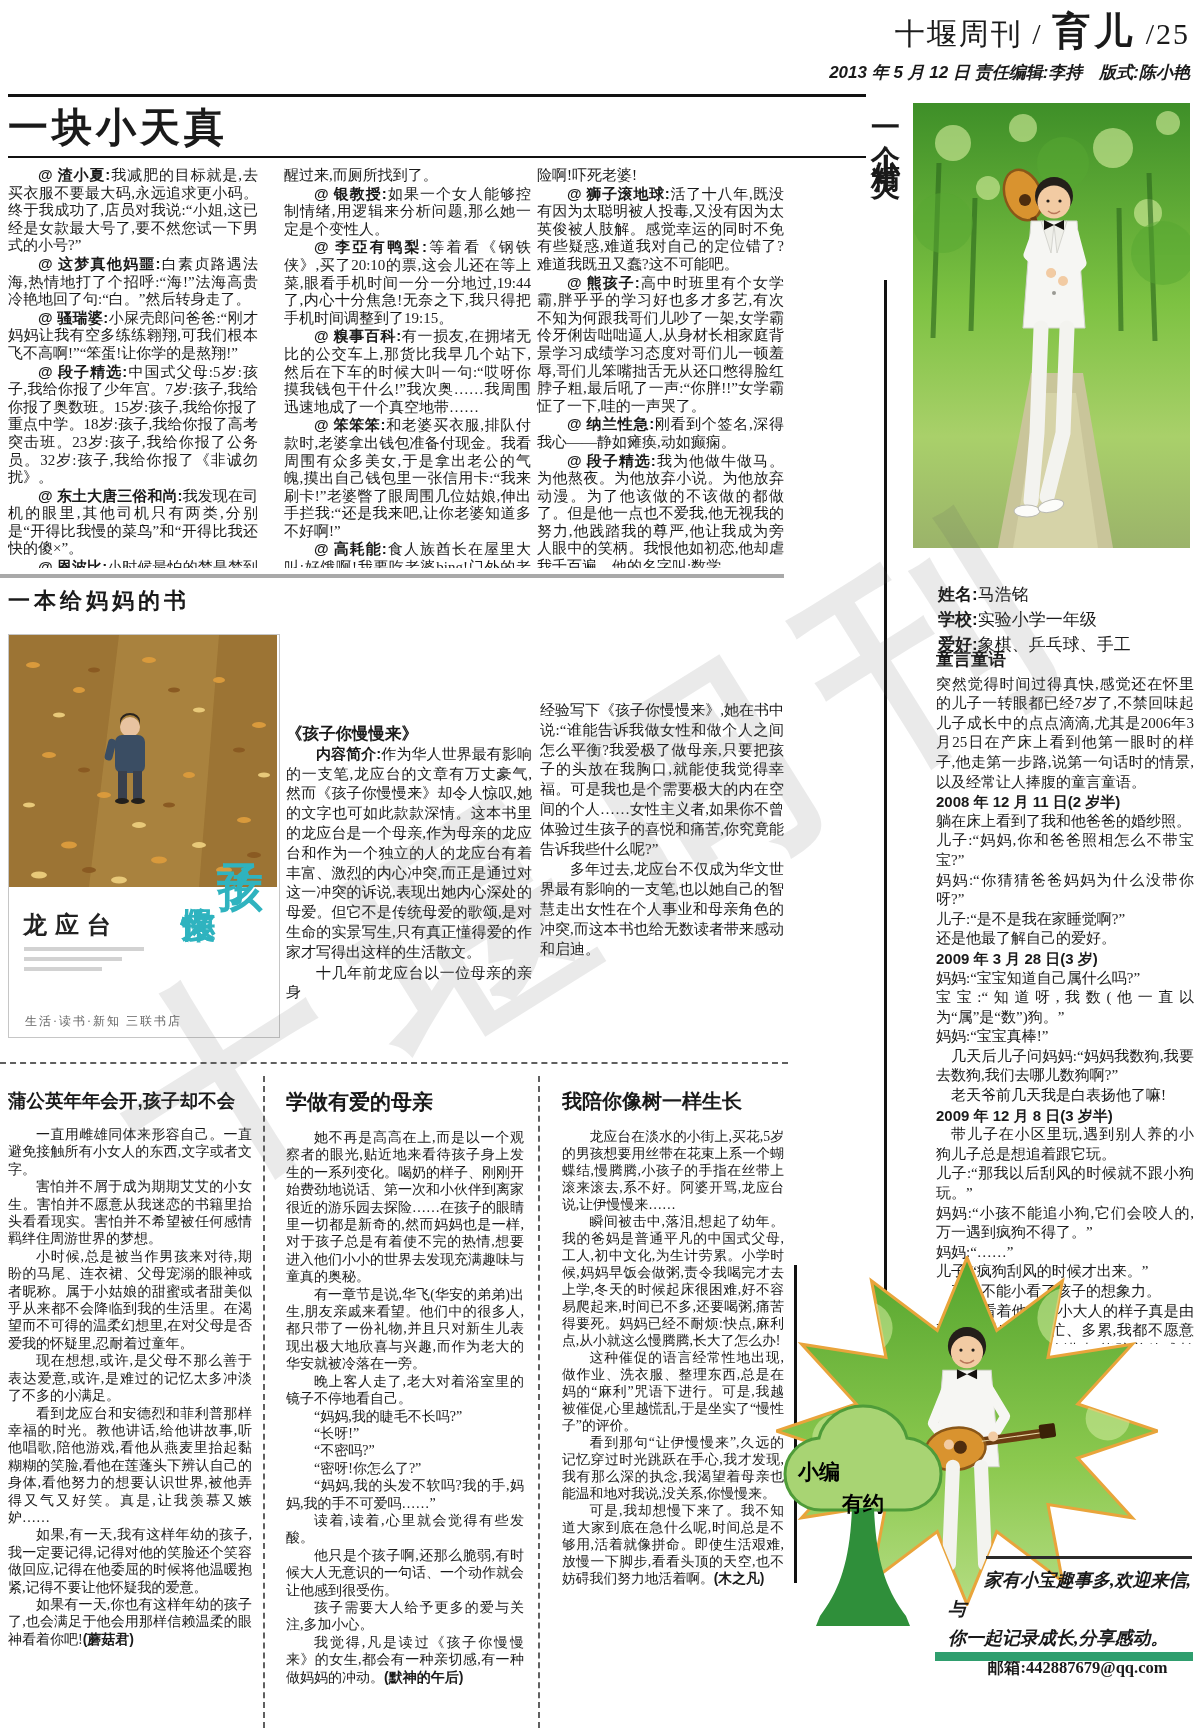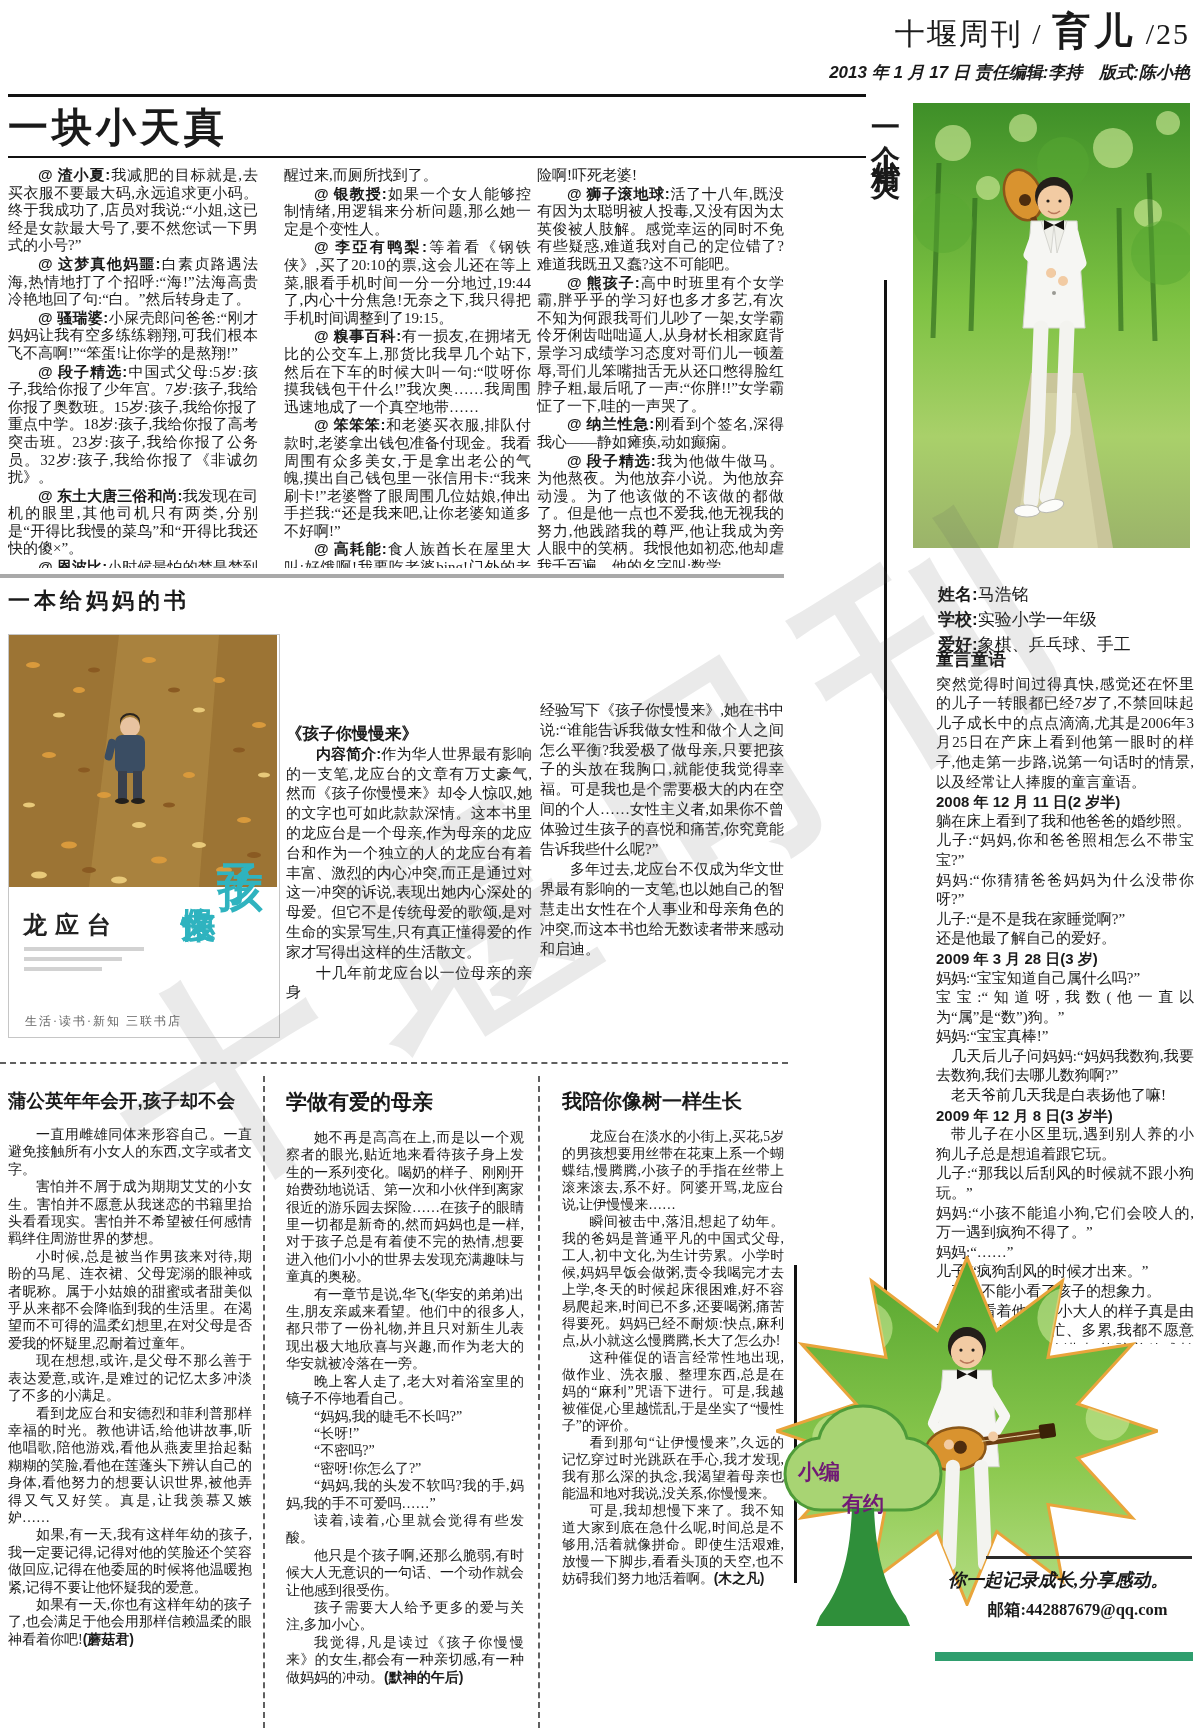--- a/index.html
+++ b/index.html
@@ -44,21 +44,21 @@
   .info{position:absolute;left:938px;top:558px;width:256px;font-size:17px;line-height:25px;margin-top:24px;}
   .info p{margin:0;}
   .ilabel{font-family:"Liberation Sans","DejaVu Sans",sans-serif;font-weight:700;}
   .quotes{position:absolute;left:936px;top:650px;width:258px;height:694px;overflow:hidden;font-size:15px;line-height:19.6px;text-align:justify;}
   .qtitle{font-family:"Liberation Sans","DejaVu Sans",sans-serif;font-weight:700;font-size:17.5px;margin:0 0 5px 0;}
   .q{margin:0;text-indent:0;}
   .q.ind{text-indent:1em;}
   .q.date{font-family:"Liberation Sans","DejaVu Sans",sans-serif;font-weight:700;}
   
   .tree{position:absolute;left:770px;top:1392px;width:186px;height:248px;}
-  .tree-label{position:absolute;font-family:"Liberation Sans","DejaVu Sans",sans-serif;font-weight:700;font-size:21px;color:#701a75;text-align:right;}
+  .tree-label{position:absolute;font-family:"Liberation Sans","DejaVu Sans",sans-serif;font-weight:700;font-size:21px;color:#000000;text-align:right;}
   .contact{position:absolute;left:948px;top:1566px;width:248px;font-size:18px;font-weight:700;font-style:italic;line-height:29px;}
   .contact p{margin:0;}
   .c-line1{text-indent:2em;}
   .c-line3{font-style:normal;font-size:16.5px;text-indent:2.4em;}
   .contact-rule{position:absolute;left:986px;top:1556px;width:206px;height:2.5px;background:#2b2b2b;}
   .green-bar{position:absolute;left:935px;top:1652px;width:258px;height:9px;}
   .star-wrap{position:absolute;left:776px;top:1256px;width:382px;height:350px;}
   
   .watermark{position:absolute;left:-70px;top:700px;width:1340px;text-align:center;
     font-size:225px;font-weight:700;letter-spacing:48px;color:rgba(95,95,95,0.13);
@@ -69,21 +69,21 @@
 
 <div class="page">
 
   <header class="masthead">
     <div class="mast1">
       <span>十堰周刊</span>
       <span>/</span>
       <span class="mast-section">育儿</span>
       <span>/25</span>
     </div>
-    <div class="mast2">2013 年 1 月 17 日  责任编辑:李持　版式:陈小艳</div>
+    <div class="mast2">2013 年 5 月 12 日  责任编辑:李持　版式:陈小艳</div>
   </header>
 
   <div class="rule" style="left:8px;top:94px;width:858px;height:3px;"></div>
   <h1 class="sec-title" style="left:8px;top:100px;margin:0;font-size:40px;">一块小天真</h1>
   <div class="rule" style="left:8px;top:156px;width:858px;height:2px;"></div>
 
   <div class="jcol" style="left:8px;width:250px;">
 
   <p class="joke"><b class="jauthor">@ 渣小夏:</b><span>我减肥的目标就是,去买衣服不要最大码,永远追求更小码。终于我成功了,店员对我说:“小姐,这已经是女款最大号了,要不然您试一下男式的小号?”</span></p>
       <p class="joke"><b class="jauthor">@ 这梦真他妈噩:</b><span>白素贞路遇法海,热情地打了个招呼:“海!”法海高贵冷艳地回了句:“白。”然后转身走了。</span></p>
@@ -384,19 +384,20 @@
       <path d="M93,14 c22,0 40,14 44,32 c20,2 34,18 34,36 c0,20 -16,36 -36,36 l-84,0 c-20,0 -36,-16 -36,-36 c0,-18 14,-34 34,-36 c4,-18 22,-32 44,-32 z" fill="#a8d473" stroke="#4f9c39" stroke-width="3"></path>
       <path d="M82,116 C80,168 70,198 50,224 L136,224 C116,198 106,168 104,116 Z" fill="#2f8f3a"></path>
       <path d="M50,224 L136,224 L140,234 L46,234 Z" fill="#2f8f3a"></path>
     </svg>
     <div class="tree-label" style="left:28px;top:66px;">小编</div>
     <div class="tree-label" style="left:72px;top:98px;">有约</div>
   </div>
 
   <div class="contact-rule"></div>
   <div class="contact">
+    <p class="c-line1">家有小宝趣事多,欢迎来信,与</p>
     <p>你一起记录成长,分享感动。</p>
     <p class="c-line3">邮箱:442887679@qq.com</p>
   </div>
   <div class="green-bar" style="background:#2f9e6e;"></div>
 
   <div class="watermark">十堰周刊</div>
 </div>
 
 </body></html>

